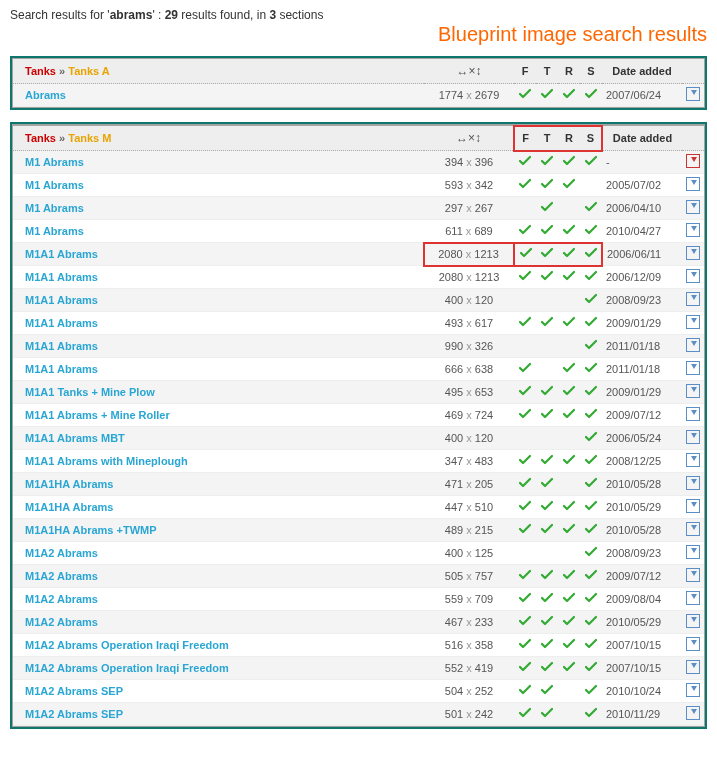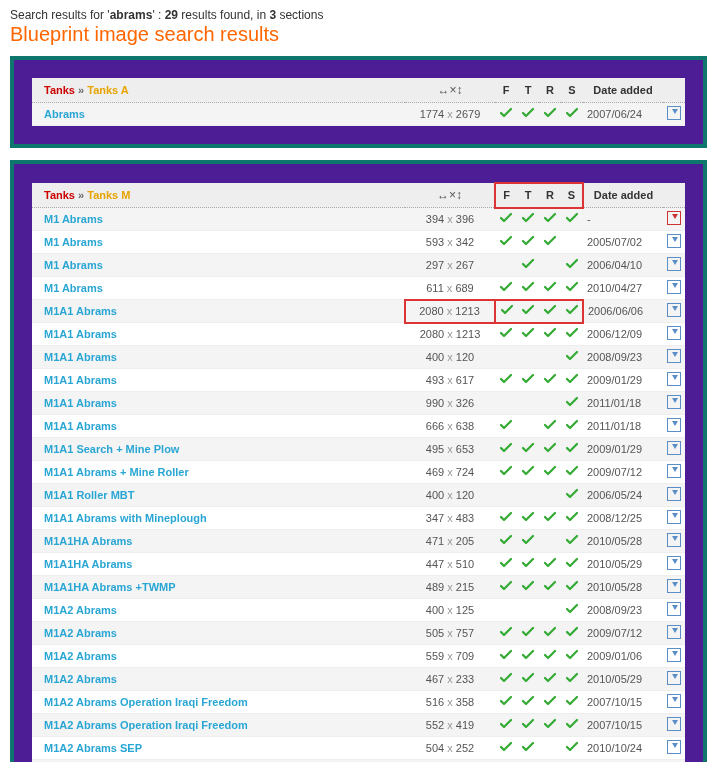--- a/index.html
+++ b/index.html
@@ -15,26 +15,27 @@
     font-size: 12px;
     color: #333;
     margin-bottom: 1px;
   }
   .summary b { font-weight: bold; }
   h1.title {
     color: #f60;
     font-size: 20px;
     font-weight: normal;
     margin-bottom: 10px;
+    text-align: right;
   }
   .section {
-    border: 4px solid #0f766e;
-    background: #4c1d95;
+    border: 2px solid #0f766e;
+    background: #a3a3a3;
     margin-bottom: 12px;
-    padding: 18px;
+    padding: 1px;
   }
   table {
     width: 100%;
     border-collapse: collapse;
     font-size: 11px;
   }
   tr.header td, tr.header th {
     background: #eee;
     font-weight: bold;
     padding: 5px 4px;
@@ -216,21 +217,21 @@
                 </svg></span></td>
             <td class="check-cell" style="border-top:2px solid #d33;border-bottom:2px solid #d33;"><span class="check"><svg width="12" height="12" viewBox="0 0 12 12">
                   <path d="M1 6 L4 9 L11 2" stroke="#3a3" stroke-width="2.2" fill="none" stroke-linecap="round" stroke-linejoin="round"></path>
                 </svg></span></td>
             <td class="check-cell" style="border-top:2px solid #d33;border-bottom:2px solid #d33;"><span class="check"><svg width="12" height="12" viewBox="0 0 12 12">
                   <path d="M1 6 L4 9 L11 2" stroke="#3a3" stroke-width="2.2" fill="none" stroke-linecap="round" stroke-linejoin="round"></path>
                 </svg></span></td>
             <td class="check-cell" style="border-top:2px solid #d33;border-bottom:2px solid #d33;border-right:2px solid #d33;"><span class="check"><svg width="12" height="12" viewBox="0 0 12 12">
                   <path d="M1 6 L4 9 L11 2" stroke="#3a3" stroke-width="2.2" fill="none" stroke-linecap="round" stroke-linejoin="round"></path>
                 </svg></span></td>
-            <td class="date-cell">2006/06/06</td>
+            <td class="date-cell">2006/06/11</td>
             <td class="icon-cell"><a href="#"><span class="dl-icon "></span></a></td>
           </tr>
           <tr class="row">
             <td class="name-cell"><a href="#" class="name-link">M1A1 Abrams</a></td>
             <td class="dim dimcol">2080 <span class="x">x</span> 1213</td>
             <td class="check-cell"><span class="check"><svg width="12" height="12" viewBox="0 0 12 12">
                   <path d="M1 6 L4 9 L11 2" stroke="#3a3" stroke-width="2.2" fill="none" stroke-linecap="round" stroke-linejoin="round"></path>
                 </svg></span></td>
             <td class="check-cell"><span class="check"><svg width="12" height="12" viewBox="0 0 12 12">
                   <path d="M1 6 L4 9 L11 2" stroke="#3a3" stroke-width="2.2" fill="none" stroke-linecap="round" stroke-linejoin="round"></path>
@@ -296,21 +297,21 @@
             <td class="check-cell"><span class="check"><svg width="12" height="12" viewBox="0 0 12 12">
                   <path d="M1 6 L4 9 L11 2" stroke="#3a3" stroke-width="2.2" fill="none" stroke-linecap="round" stroke-linejoin="round"></path>
                 </svg></span></td>
             <td class="check-cell"><span class="check"><svg width="12" height="12" viewBox="0 0 12 12">
                   <path d="M1 6 L4 9 L11 2" stroke="#3a3" stroke-width="2.2" fill="none" stroke-linecap="round" stroke-linejoin="round"></path>
                 </svg></span></td>
             <td class="date-cell">2011/01/18</td>
             <td class="icon-cell"><a href="#"><span class="dl-icon "></span></a></td>
           </tr>
           <tr class="row">
-            <td class="name-cell"><a href="#" class="name-link">M1A1 Search + Mine Plow</a></td>
+            <td class="name-cell"><a href="#" class="name-link">M1A1 Tanks + Mine Plow</a></td>
             <td class="dim dimcol">495 <span class="x">x</span> 653</td>
             <td class="check-cell"><span class="check"><svg width="12" height="12" viewBox="0 0 12 12">
                   <path d="M1 6 L4 9 L11 2" stroke="#3a3" stroke-width="2.2" fill="none" stroke-linecap="round" stroke-linejoin="round"></path>
                 </svg></span></td>
             <td class="check-cell"><span class="check"><svg width="12" height="12" viewBox="0 0 12 12">
                   <path d="M1 6 L4 9 L11 2" stroke="#3a3" stroke-width="2.2" fill="none" stroke-linecap="round" stroke-linejoin="round"></path>
                 </svg></span></td>
             <td class="check-cell"><span class="check"><svg width="12" height="12" viewBox="0 0 12 12">
                   <path d="M1 6 L4 9 L11 2" stroke="#3a3" stroke-width="2.2" fill="none" stroke-linecap="round" stroke-linejoin="round"></path>
                 </svg></span></td>
@@ -332,21 +333,21 @@
             <td class="check-cell"><span class="check"><svg width="12" height="12" viewBox="0 0 12 12">
                   <path d="M1 6 L4 9 L11 2" stroke="#3a3" stroke-width="2.2" fill="none" stroke-linecap="round" stroke-linejoin="round"></path>
                 </svg></span></td>
             <td class="check-cell"><span class="check"><svg width="12" height="12" viewBox="0 0 12 12">
                   <path d="M1 6 L4 9 L11 2" stroke="#3a3" stroke-width="2.2" fill="none" stroke-linecap="round" stroke-linejoin="round"></path>
                 </svg></span></td>
             <td class="date-cell">2009/07/12</td>
             <td class="icon-cell"><a href="#"><span class="dl-icon "></span></a></td>
           </tr>
           <tr class="row">
-            <td class="name-cell"><a href="#" class="name-link">M1A1 Roller MBT</a></td>
+            <td class="name-cell"><a href="#" class="name-link">M1A1 Abrams MBT</a></td>
             <td class="dim dimcol">400 <span class="x">x</span> 120</td>
             <td class="check-cell"></td>
             <td class="check-cell"></td>
             <td class="check-cell"></td>
             <td class="check-cell"><span class="check"><svg width="12" height="12" viewBox="0 0 12 12">
                   <path d="M1 6 L4 9 L11 2" stroke="#3a3" stroke-width="2.2" fill="none" stroke-linecap="round" stroke-linejoin="round"></path>
                 </svg></span></td>
             <td class="date-cell">2006/05/24</td>
             <td class="icon-cell"><a href="#"><span class="dl-icon "></span></a></td>
           </tr>
@@ -458,21 +459,21 @@
                 </svg></span></td>
             <td class="check-cell"><span class="check"><svg width="12" height="12" viewBox="0 0 12 12">
                   <path d="M1 6 L4 9 L11 2" stroke="#3a3" stroke-width="2.2" fill="none" stroke-linecap="round" stroke-linejoin="round"></path>
                 </svg></span></td>
             <td class="check-cell"><span class="check"><svg width="12" height="12" viewBox="0 0 12 12">
                   <path d="M1 6 L4 9 L11 2" stroke="#3a3" stroke-width="2.2" fill="none" stroke-linecap="round" stroke-linejoin="round"></path>
                 </svg></span></td>
             <td class="check-cell"><span class="check"><svg width="12" height="12" viewBox="0 0 12 12">
                   <path d="M1 6 L4 9 L11 2" stroke="#3a3" stroke-width="2.2" fill="none" stroke-linecap="round" stroke-linejoin="round"></path>
                 </svg></span></td>
-            <td class="date-cell">2009/01/06</td>
+            <td class="date-cell">2009/08/04</td>
             <td class="icon-cell"><a href="#"><span class="dl-icon "></span></a></td>
           </tr>
           <tr class="row">
             <td class="name-cell"><a href="#" class="name-link">M1A2 Abrams</a></td>
             <td class="dim dimcol">467 <span class="x">x</span> 233</td>
             <td class="check-cell"><span class="check"><svg width="12" height="12" viewBox="0 0 12 12">
                   <path d="M1 6 L4 9 L11 2" stroke="#3a3" stroke-width="2.2" fill="none" stroke-linecap="round" stroke-linejoin="round"></path>
                 </svg></span></td>
             <td class="check-cell"><span class="check"><svg width="12" height="12" viewBox="0 0 12 12">
                   <path d="M1 6 L4 9 L11 2" stroke="#3a3" stroke-width="2.2" fill="none" stroke-linecap="round" stroke-linejoin="round"></path>

